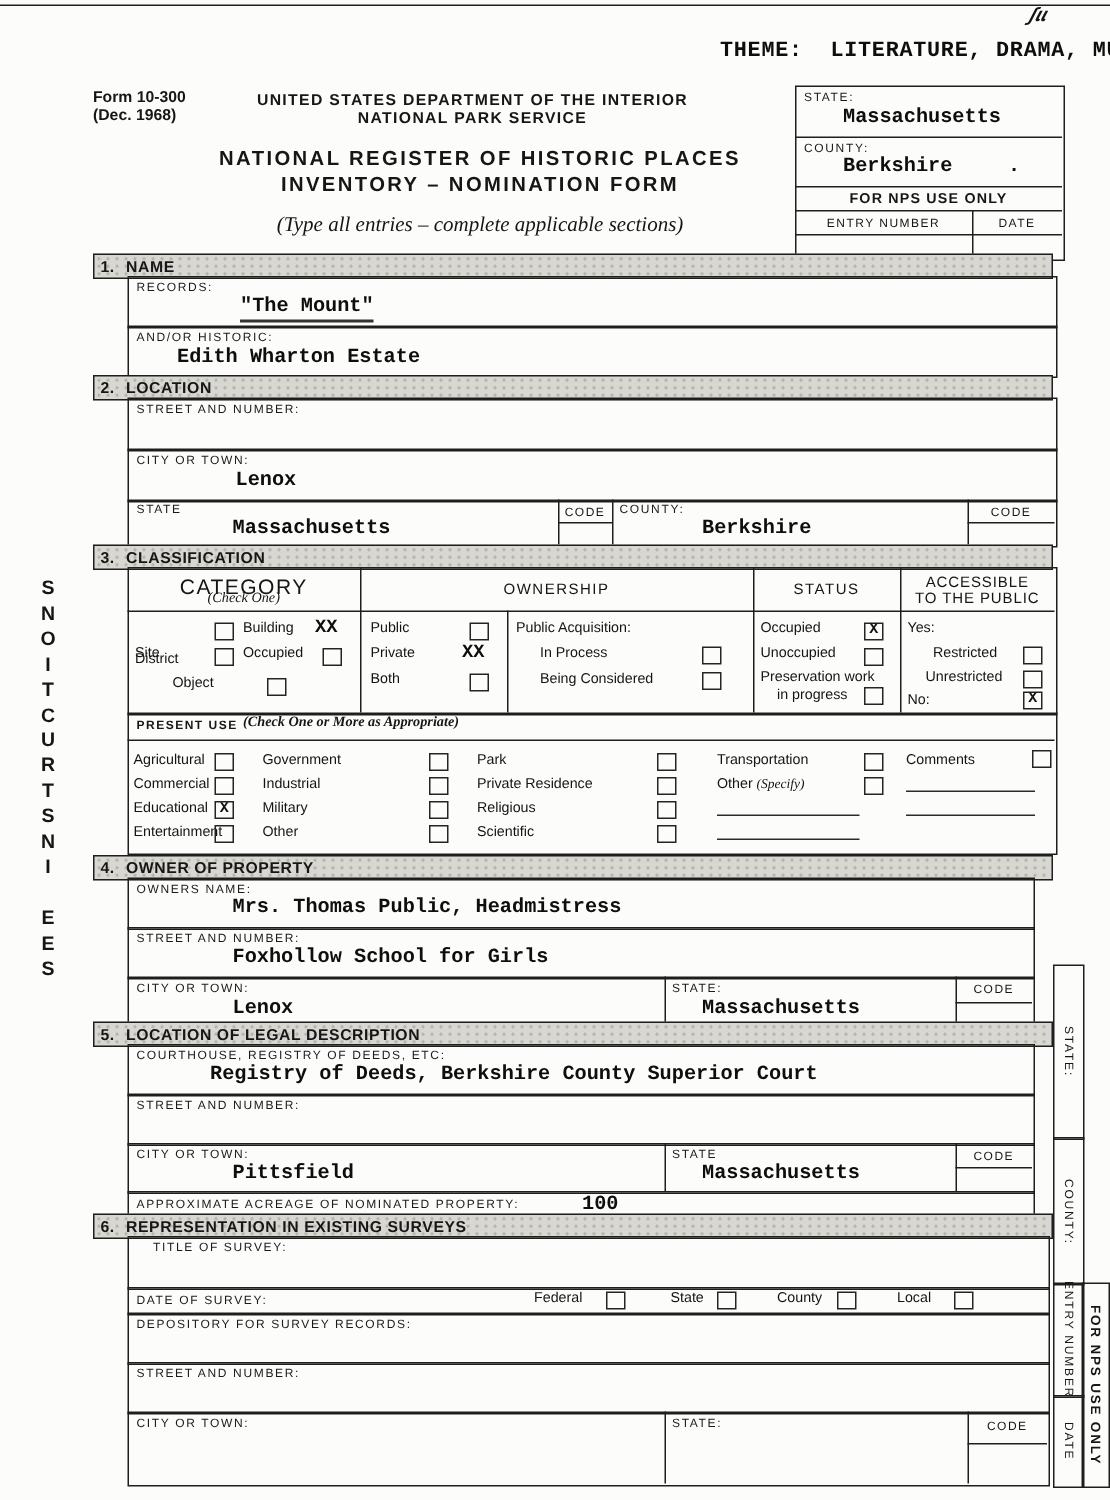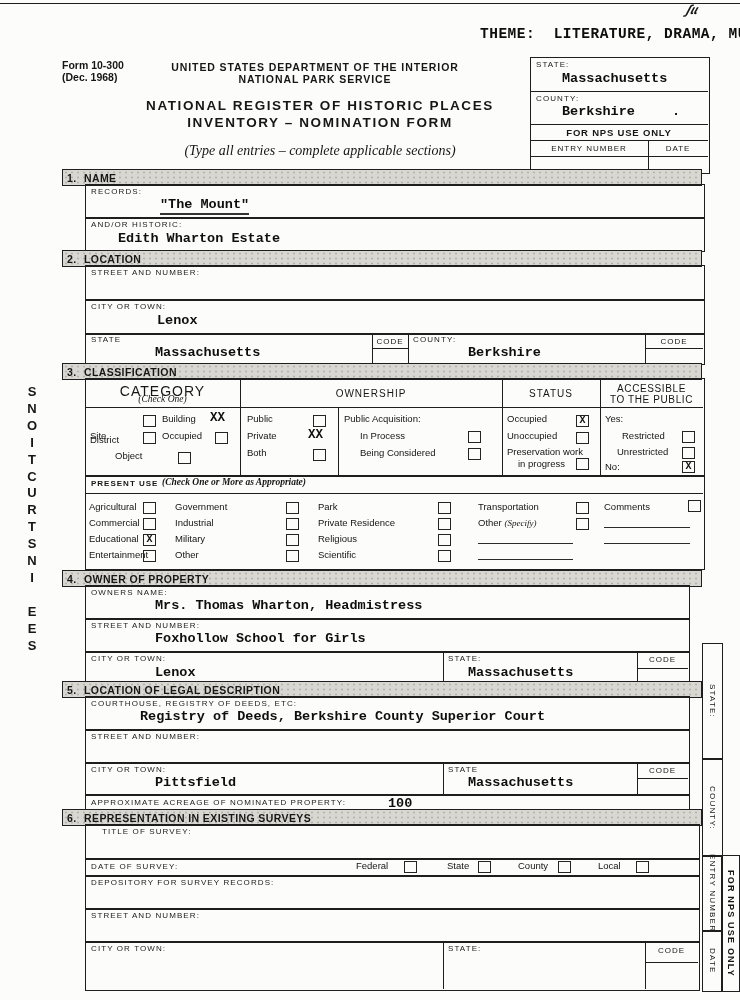--- a/index.html
+++ b/index.html
@@ -222,21 +222,21 @@
   <div class="cb" style="left:688px;top:500px;"></div>
   <div class="uline" style="left:604px;top:527px;width:86px;"></div>
   <div class="uline" style="left:604px;top:543px;width:86px;"></div>
 
   <div class="bar" style="top:570px;">
     <span class="num">4.</span>
     <span>OWNER OF PROPERTY</span>
   </div>
   <div class="box" style="left:85px;top:585px;width:603px;height:33px;"></div>
   <div class="lbl" style="left:91px;top:588px;">OWNERS NAME:</div>
-  <div class="typed" style="left:155px;top:598px;">Mrs. Thomas Wharton, Headmistress</div>
+  <div class="typed" style="left:155px;top:598px;">Mrs. Thomas Public, Headmistress</div>
   <div class="box" style="left:85px;top:618px;width:603px;height:33px;"></div>
   <div class="lbl" style="left:91px;top:621px;">STREET AND NUMBER:</div>
   <div class="typed" style="left:155px;top:631px;">Foxhollow School for Girls</div>
   <div class="box" style="left:85px;top:651px;width:603px;height:34px;"></div>
   <div class="lbl" style="left:91px;top:654px;">CITY OR TOWN:</div>
   <div class="typed" style="left:155px;top:665px;">Lenox</div>
   <div class="vline" style="left:443px;top:651px;height:34px;"></div>
   <div class="lbl" style="left:448px;top:654px;">STATE:</div>
   <div class="typed" style="left:468px;top:665px;">Massachusetts</div>
   <div class="vline" style="left:637px;top:651px;height:34px;"></div>

